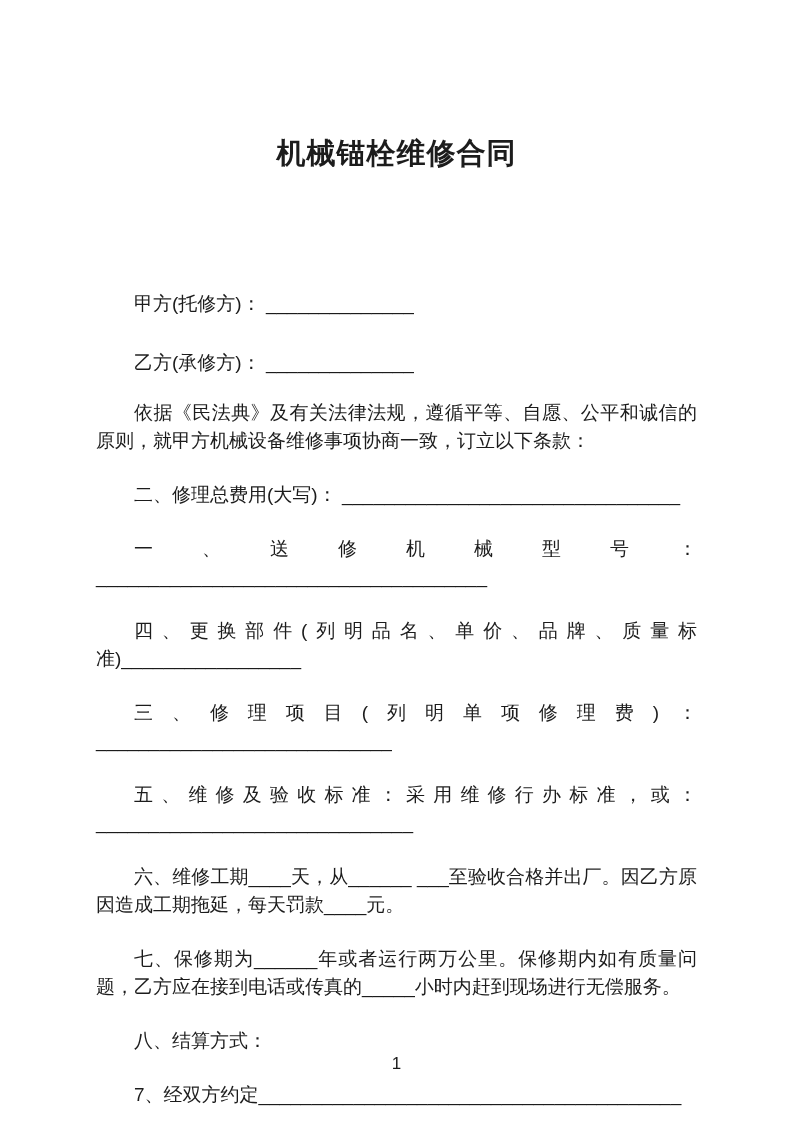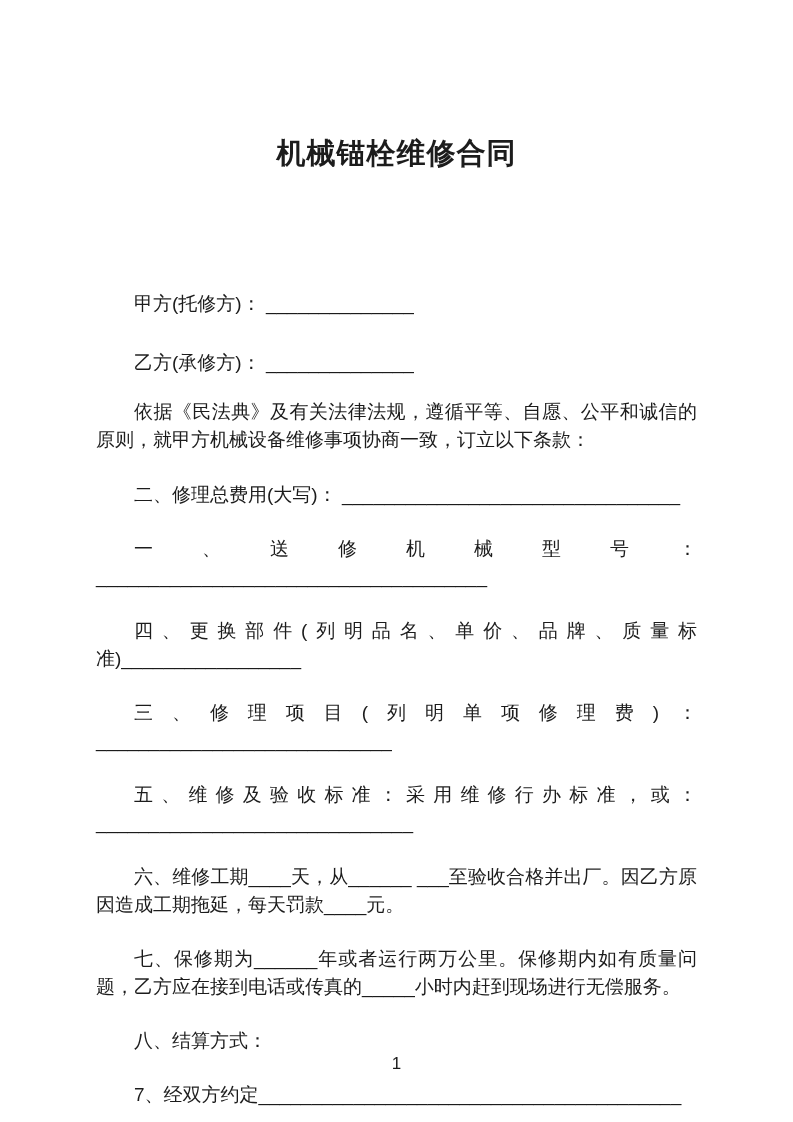--- a/index.html
+++ b/index.html
@@ -27,21 +27,20 @@
     font-size: 19px;
     line-height: 28px;
     text-indent: 2em;
   }
   .party-a { margin-top: 119px; }
   .party-b { margin-top: 31px; }
   .preamble {
     margin-top: 22px;
     text-align: justify;
     overflow-wrap: anywhere;
-    font-family: Liberation Mono, monospace;
   }
   .clause {
     margin-top: 26px;
     text-align: justify;
     overflow-wrap: anywhere;
   }
   .blank { white-space: pre-wrap; }
   .page-number {
     position: absolute;
     bottom: 48px;

